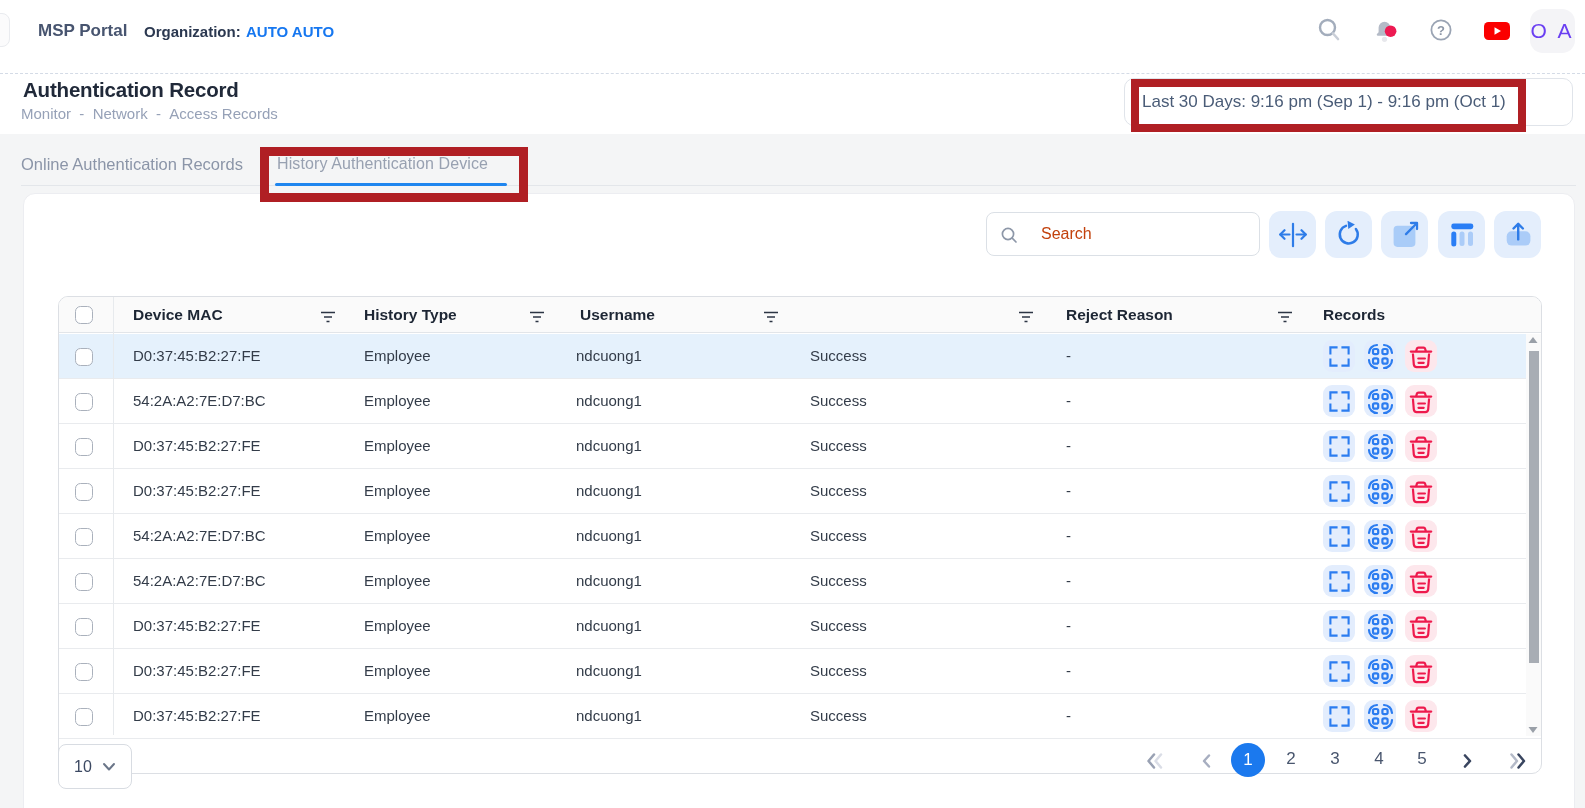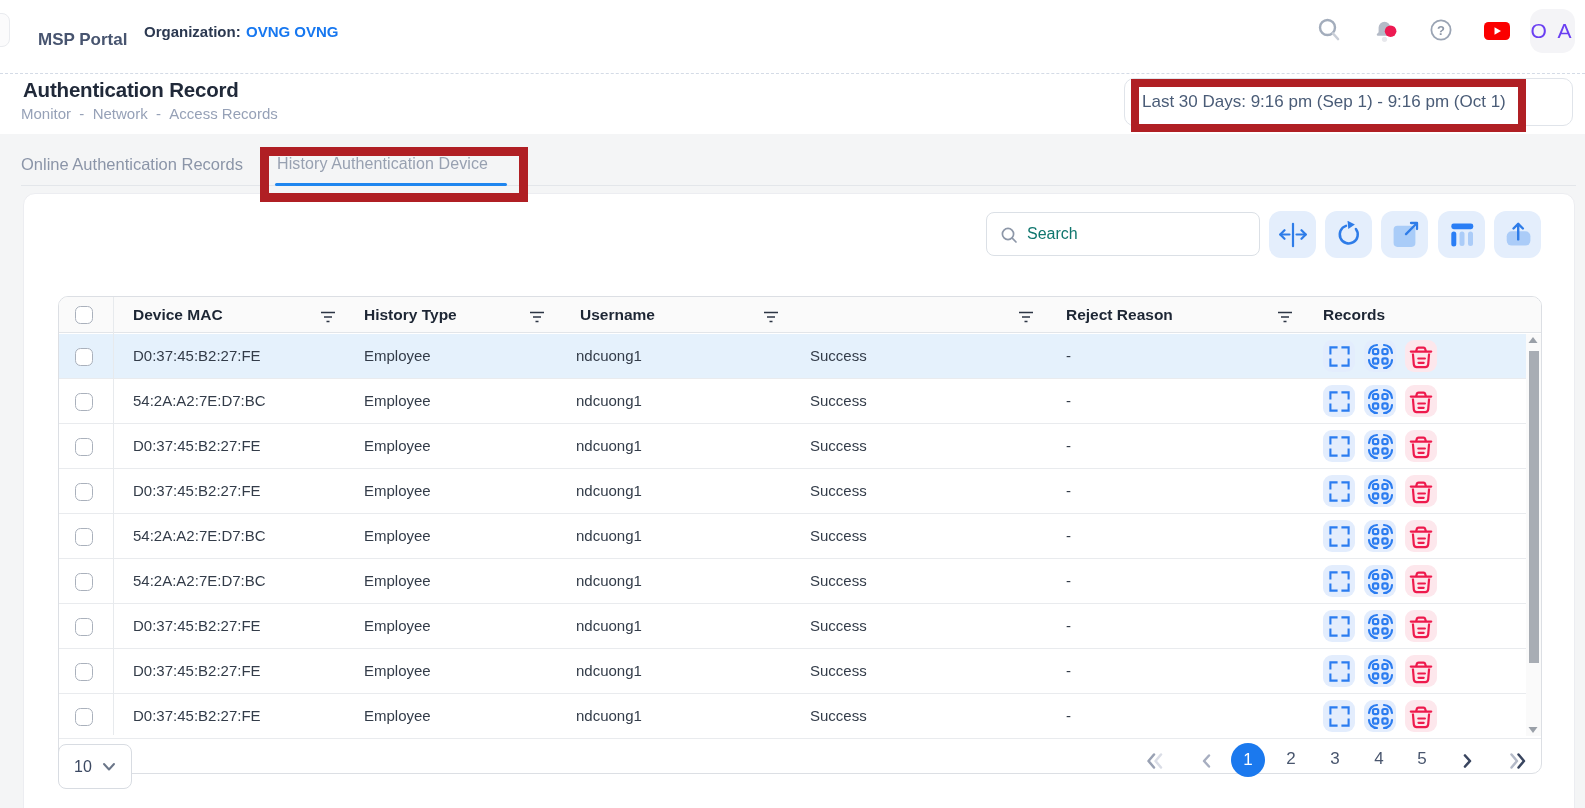--- a/index.html
+++ b/index.html
@@ -3,21 +3,21 @@
 <meta charset="utf-8">
 <style>
 * { margin:0; padding:0; box-sizing:border-box; }
 html,body { width:1585px; height:808px; overflow:hidden; }
 body { font-family:"Liberation Sans", sans-serif; background:#fff; position:relative; }
 .abs { position:absolute; }
 
 
 #topbar { position:absolute; left:0; top:0; width:1585px; height:73px; background:#fff; }
 #drawer { position:absolute; left:-10px; top:13px; width:20px; height:34px; border:1px solid #e9ebef; background:#fbfbfc; border-radius:8px; }
-#msp { position:absolute; left:38px; top:30px; font-size:17px; font-weight:700; color:#47546f; }
+#msp { position:absolute; left:38px; top:21px; font-size:17px; font-weight:700; color:#47546f; }
 #orglabel { position:absolute; left:144px; top:23px; font-size:15px; font-weight:700; color:#2b3850; }
 #orgname { position:absolute; left:246px; top:23px; font-size:15px; font-weight:700; color:#1677f0; }
 
 
 #pagehead { position:absolute; left:0; top:73px; width:1585px; height:61px; background:#fff; border-top:1px dashed #d4dbe6; }
 #h1 { position:absolute; left:23px; top:78px; font-size:20.5px; font-weight:700; color:#202939; letter-spacing:-0.2px;text-align:center; }
 #crumbs { position:absolute; left:21px; top:105px; font-size:15px; font-weight:400; color:#96a1b7; }
 #datebox { position:absolute; left:1124px; top:78px; width:449px; height:48px; background:#fff; border:1px solid #e0e4ea; border-radius:10px; }
 #datetext { position:absolute; left:17px; top:0; height:46px; line-height:46px; font-size:17px; color:#4a5c77; }
 
@@ -29,21 +29,21 @@
 #tab1 { position:absolute; left:21px; top:155px; font-size:16.5px; color:#8b95a8; }
 #tab2 { position:absolute; left:277px; top:155px; font-size:16px; letter-spacing:0.1px; color:#98a1b1; }
 #tabline { position:absolute; left:21px; top:185px; width:1555px; height:1px; background:#e3e6ea; }
 #tabunderline { position:absolute; left:275px; top:183px; width:232px; height:3px; background:#1f86ef; border-radius:2px; }
 
 
 #card { position:absolute; left:23px; top:193px; width:1552px; height:620px; background:#fff; border:1px solid #ecedf1; border-radius:12px 12px 0 0; }
 
 
 #search { position:absolute; left:962px; top:18px; width:274px; height:44px; border:1px solid #dbe0e6; border-radius:8px; background:#fff; }
-#search span { position:absolute; left:40px; top:0; line-height:42px; font-size:16px; color:#0f766e; }
+#search span { position:absolute; left:54px; top:0; line-height:42px; font-size:16px; color:#c2410c; }
 .tbtn { position:absolute; top:17px; width:47px; height:47px; background:#e4eefc; border-radius:12px; display:flex; align-items:center; justify-content:center; }
 
 
 #tbl { position:absolute; left:34px; top:102px; width:1484px; height:478px; border:1px solid #dcdfe4; border-radius:10px; background:#fff; overflow:hidden; }
 #thead { position:absolute; left:0; top:0; width:1482px; height:36px; background:#fafafa; border-bottom:1px solid #e2e5e9; }
 .hcell { position:absolute; top:0; height:36px; line-height:36px; font-size:15.5px; font-weight:700; color:#1d2634; }
 .vline { position:absolute; left:54px; top:0; width:1px; height:438px; background:#e7eaed; z-index:5; }
 .row { position:absolute; left:0; width:1482px; height:45px; background:#fff; border-bottom:1px solid #e9ebee; }
 .row.blue { background:#e5f1fc; }
 .cell { position:absolute; top:0; height:44px; line-height:44px; font-size:15px; color:#333c49; }
@@ -67,21 +67,21 @@
 </style>
 </head>
 <body>
 
 <div id="graybg"></div>
 
 <div id="topbar">
   <div id="drawer"></div>
   <div id="msp">MSP Portal</div>
   <div id="orglabel">Organization:</div>
-  <div id="orgname">OVNG OVNG</div>
+  <div id="orgname">AUTO AUTO</div>
 
   <svg class="abs" style="left:1316px;top:16px" width="28" height="28" viewBox="0 0 28 28" fill="none">
     <circle cx="11.5" cy="11.5" r="7.5" stroke="#a3adbc" stroke-width="2.4"></circle>
     <line x1="17" y1="17.5" x2="22" y2="23" stroke="#c9ced7" stroke-width="2.6" stroke-linecap="round"></line>
   </svg>
 
   <svg class="abs" style="left:1372px;top:15px" width="30" height="30" viewBox="0 0 30 30" fill="none">
     <path d="M5.8 20.8c-.9 0-1.4-1-.8-1.7l1.6-1.9v-4.6a5.9 5.9 0 0 1 11.8 0v4.6l1.6 1.9c.6.7.1 1.7-.8 1.7z" fill="#b4bbc7"></path>
     <circle cx="12.5" cy="24.3" r="2.6" fill="#e7e8ec"></circle>
     <circle cx="18.6" cy="16.2" r="5.8" fill="#ed1a52"></circle>

